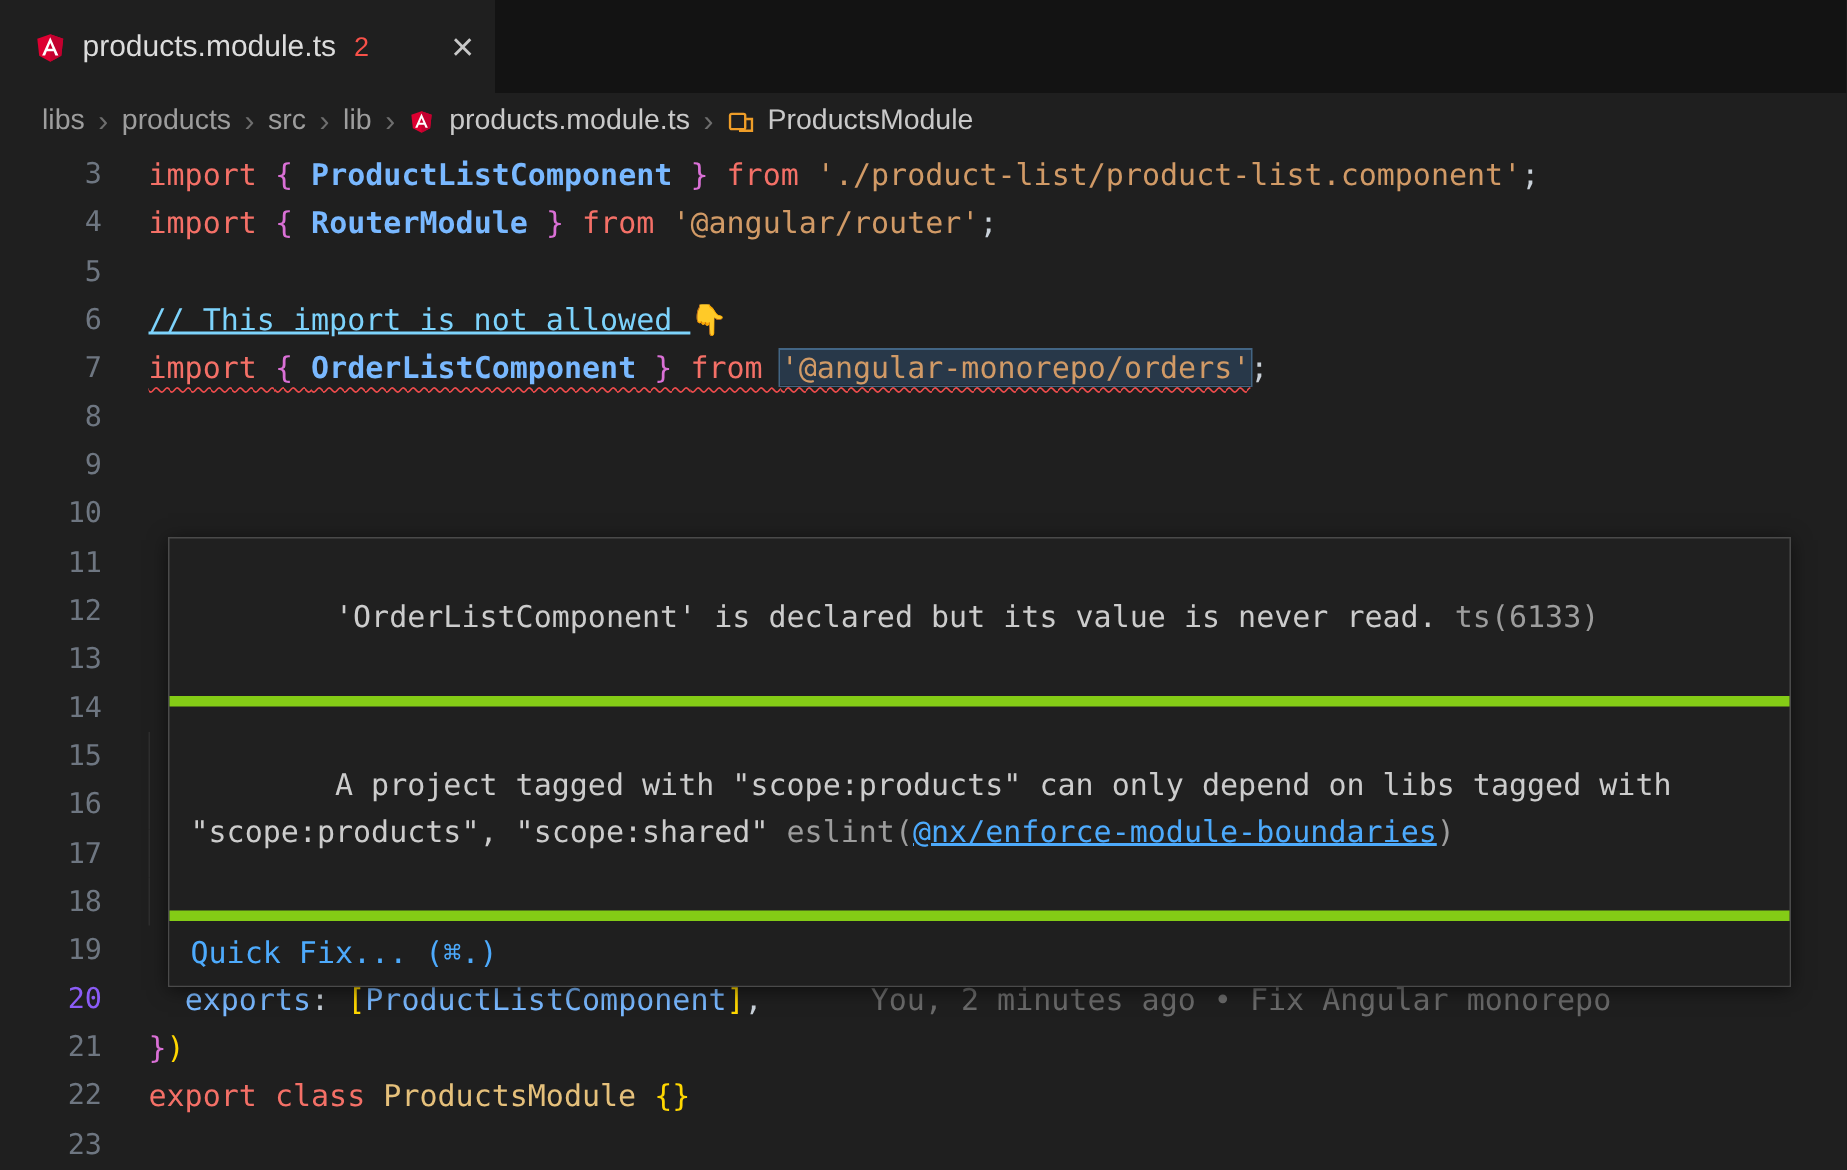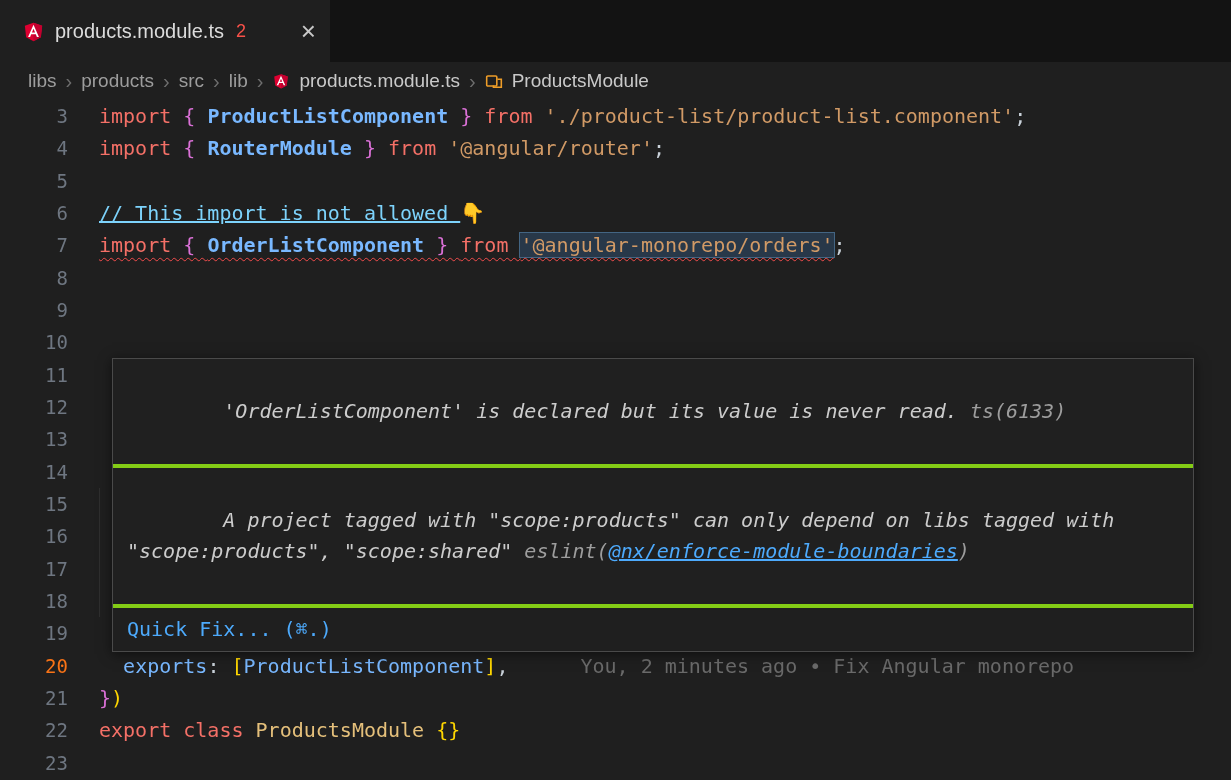--- a/index.html
+++ b/index.html
@@ -21,21 +21,21 @@
   .bc-sep { color:#6e6e6e; font-size:20px; }
   .bc-item { cursor:pointer; white-space:nowrap; }
   .bc-item.bright { color:#c9c9c9; }
   .breadcrumb .icon svg { width:18px; height:18px; }
 
   
   .editor { position:relative; height:680px; background:#1f1f1f;
             font-family:"DejaVu Sans Mono", monospace; font-size:20px; line-height:32.33px; }
   .code-line { display:flex; height:32.33px; }
   .gutter { width:68px; flex:none; text-align:right; color:#6e7681; font-size:19px; }
-  .code-line.active .gutter { color:#f97316;padding-left:20px; }
+  .code-line.active .gutter { color:#8b5cf6;padding-left:20px; }
   .content { margin-left:31px; position:relative; flex:1; white-space:pre; }
   .guide { position:absolute; top:0; bottom:0; width:1px; background:#2e2e2e; }
 
   .tok.kw   { color:#f47067; }
   .tok.ent  { color:#79b8ff; font-weight:600; }
   .tok.ent2 { color:#79b8ff; }
   .tok.prop { color:#79b8ff; }
   .tok.str  { color:#d19a66; }
   .tok.pun  { color:#c9d1d9; }
   .tok.cmt  { color:#7dd3fc;text-decoration:underline; }
@@ -49,21 +49,21 @@
               text-underline-offset:5px; text-decoration-skip-ink:none; }
   .tok.hl   { background:rgba(56,103,151,.35); box-shadow:0 0 0 1px rgba(97,158,213,.55); }
   .blame    { color:#6a6a6a; margin-left:72px; }
 
   
   .hover { position:absolute; left:112px; top:258px; width:1082px; z-index:5;
            background:#202020; border:1px solid #4a4a4a;
            box-shadow:0 2px 12px rgba(0,0,0,.55);
            font-family:"DejaVu Sans Mono","DejaVu Sans",monospace;
            font-size:20px; line-height:31px; color:#cccccc; }
-  .hover-sec { padding:6px 14px; border-bottom:4px solid #84cc16; white-space:pre-wrap;font-style:italic; }
+  .hover-sec { padding:6px 14px; border-bottom:7px solid #84cc16; white-space:pre-wrap; }
   .dim { color:#9d9d9d; }
   .rule-link { color:#4daafc; text-decoration:underline; cursor:pointer; }
   .mkw { color:#569cd6; }
   .mstr { color:#ce9178; }
   .hover-actions { padding:6px 14px; display:flex; gap:34px; background:#1f1f1f; }
   .hover-actions a { color:#4daafc; cursor:pointer; text-decoration:none; white-space:pre; }
 </style>
 </head>
 <body>
 

